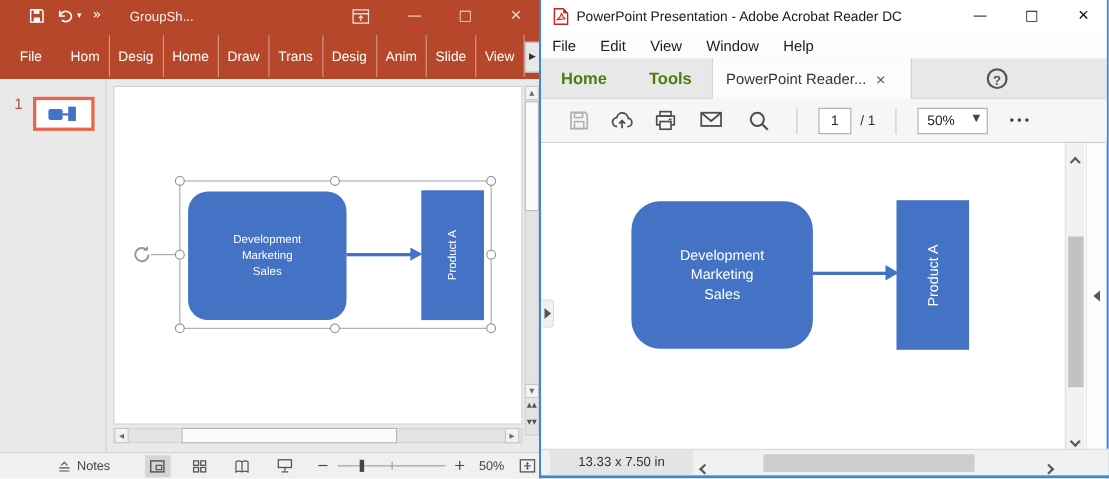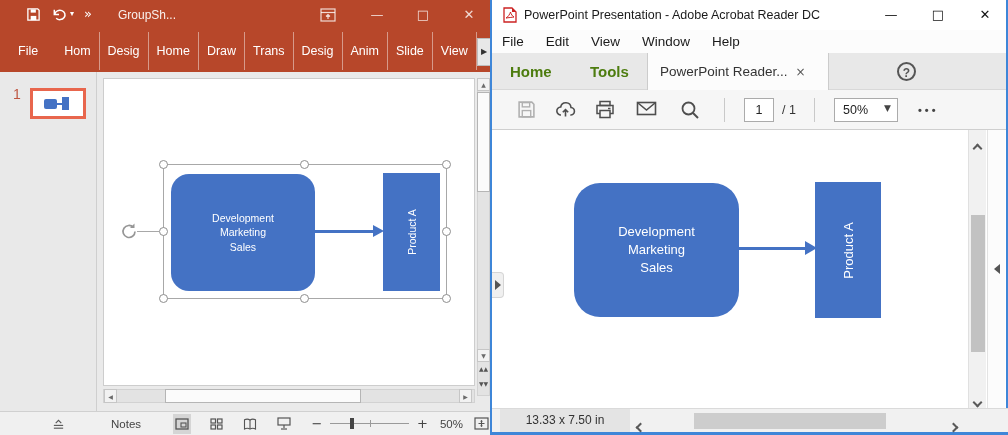--- a/index.html
+++ b/index.html
@@ -43,21 +43,21 @@
   
   .ppt-vscroll { position:absolute; left:477px; top:78px; width:13px; height:318px; background:#E3E3E3; border:1px solid #D2D2D2; }
   .sbtn { position:absolute; background:#F2F2F2; border:1px solid #C6C6C6; color:#6b6b6b; text-align:center; }
   .ppt-vthumb { position:absolute; left:477px; top:92px; width:13px; height:100px; background:#FBFBFB; border:1px solid #B5B5B5; }
   .ppt-hscroll { position:absolute; left:103px; top:389px; width:372px; height:14px; background:#E3E3E3; border:1px solid #D2D2D2; }
   .ppt-hthumb { position:absolute; left:165px; top:389px; width:196px; height:14px; background:#FBFBFB; border:1px solid #B5B5B5; }
   .dblarrow { position:absolute; left:477px; width:13px; color:#555; font-size:6px; line-height:5px; text-align:center; }
 
   
   .ppt-status { position:absolute; left:0; top:411px; width:491px; height:24px; background:#F0F0F0; border-top:1px solid #D0D0D0; display:flex; align-items:center; }
-  .st-item { color:#444; font-size:11.5px; display:flex; align-items:center;gap:41px; }
+  .st-item { color:#444; font-size:11.5px; display:flex; align-items:center; }
   .viewbtn { width:24px; height:20px; display:flex; align-items:center; justify-content:center; }
   .viewbtn.active { background:#D5D5D5; }
   .zoom-track { position:relative; width:104px; height:1px; background:#9a9a9a; margin:0 8px; }
   .zoom-tick { position:absolute; left:50%; top:-3px; width:1px; height:7px; background:#9a9a9a; }
   .zoom-thumb { position:absolute; left:20px; top:-5px; width:4px; height:11px; background:#444; }
 
   
   .acr { position:absolute; left:490px; top:0; width:518px; height:435px; background:#fff; border-left:2px solid #3E86D8; border-right:2px solid #3E86D8; border-bottom:3px solid #3E86D8; }
   .acr-titlebar { position:absolute; left:0; top:0; width:100%; height:30px; background:#fff; }
   .acr-title-text { position:absolute; left:32px; top:8px; color:#1a1a1a; font-size:12.5px; }

